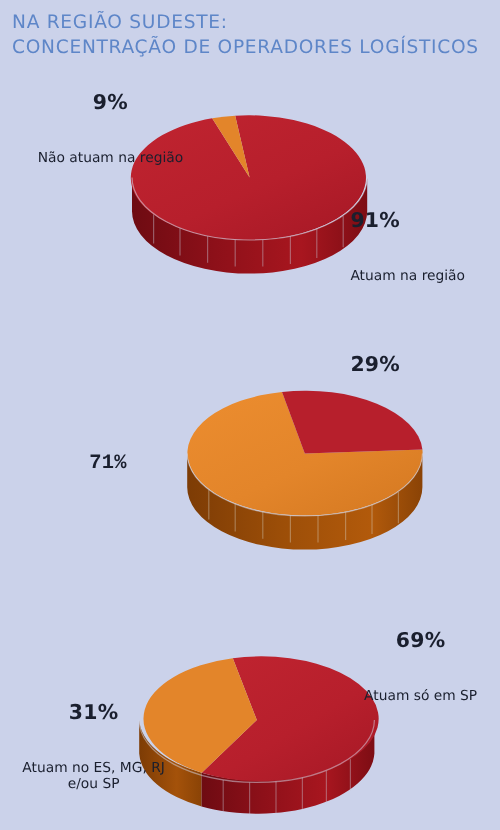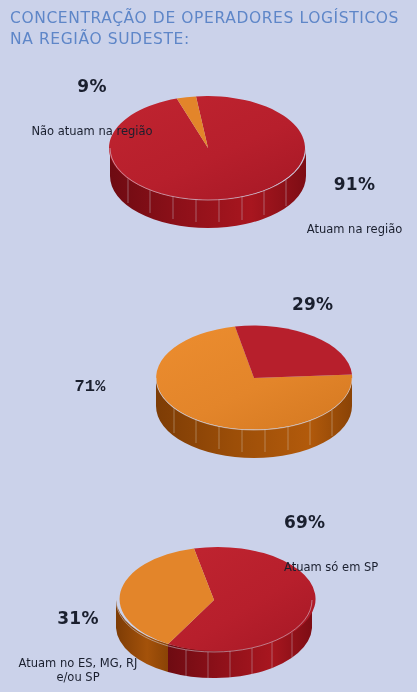--- a/index.html
+++ b/index.html
@@ -74,38 +74,38 @@
   .callout .desc {
     display: block;
     font-size: 11.5px;
     font-weight: 400;
     margin-top: 26px;
   }
   .callout.align-center { text-align: center; }
 
   
   #c1-left  { left: 22px;  top: 6px;  width: 140px; }
-  #c1-right { left: 292px; top: 104px; width: 125px; text-align: center; }
+  #c1-right { left: 292px; top: 104px; width: 125px; text-align: left; }
 
   
   #c2-right { left: 292px; top: 6px;  width: 125px; text-align: left; }
   #c2-left  { left: 14px;  top: 88px; width: 152px; font-family: Liberation Mono, monospace; }
 
   
-  #c3-right { left: 284px; top: 0;  width: 133px; text-align: left; }
-  #c3-left  { left: 8px;   top: 96px;  width: 140px; }
+  #c3-right { left: 284px; top: 12px;  width: 133px; text-align: center; }
+  #c3-left  { left: 8px;   top: 72px;  width: 140px; }
 </style>
 </head>
 <body>
 
 <div id="infographic">
 
   <div class="title-block">
+    <span class="title-line">NA REGIÃO SUDESTE:</span>
     <span class="title-line">CONCENTRAÇÃO DE OPERADORES LOGÍSTICOS</span>
-    <span class="title-line">NA REGIÃO SUDESTE:</span>
   </div>
 
   <div class="chart-block" id="chart-block-1">
 
     <div class="pie-holder">
       <svg class="pie-svg" width="417" height="185" viewBox="0 0 417 185">
         <defs>
           <linearGradient id="g1-red-side" x1="0" y1="0" x2="1" y2="0">
             <stop offset="0" stop-color="#6e0b12"></stop>
             <stop offset="0.35" stop-color="#8d1019"></stop>

